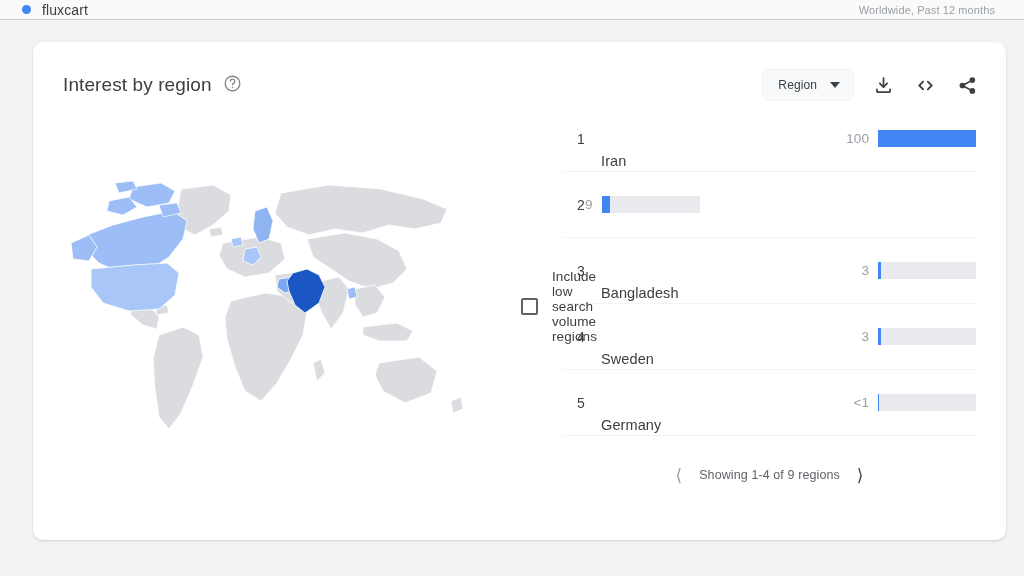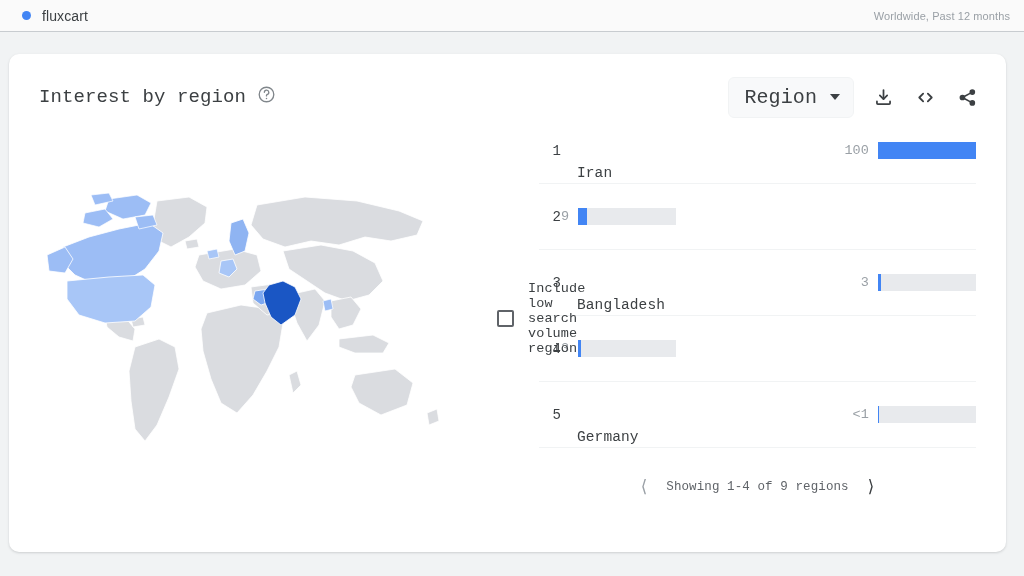--- a/index.html
+++ b/index.html
@@ -12,27 +12,27 @@
 
   body {
     font-family: "Liberation Sans", "DejaVu Sans", sans-serif;
     background: #f1f3f4;
     color: #202124;
     -webkit-font-smoothing: antialiased;
   }
 
   
   .topbar {
-    height: 32px;
+    height: 20px;
     background: #fafafa;
     border-bottom: 1px solid #c8ccd0;
     display: flex;
     align-items: center;
     justify-content: space-between;
-    padding: 0 14px 0 22px;
+    padding: 0 29px 0 22px;
   }
 
   .term-wrap {
     display: flex;
     align-items: center;
     gap: 11px;
   }
 
   .term-dot {
     width: 9px;
@@ -49,23 +49,22 @@
   }
 
   .scope-label {
     font-size: 11px;
     color: #9aa0a6;
     letter-spacing: .1px;
   }
 
   
   .stage {
-    padding: 22px 18px 0 9px;
+    padding: 22px 18px 0 33px;
     height: calc(576px - 36px);
-    font-family: Liberation Mono, monospace;
   }
 
   .card {
     background: #ffffff;
     border-radius: 10px;
     height: 498px;
     box-shadow: 0 1px 3px rgba(60,64,67,.13), 0 1px 2px rgba(60,64,67,.07);
     padding: 22px 26px 0 30px;
     display: flex;
     flex-direction: column;
@@ -106,21 +105,21 @@
     align-items: center;
     gap: 13px;
     background: #f8f9fa;
     border: 1px solid #f1f3f4;
     border-radius: 6px;
     padding: 8px 13px 8px 15px;
     cursor: pointer;
   }
 
   .region-select-label {
-    font-size: 20px;
+    font-size: 12px;
     color: #3c4043;
     letter-spacing: .1px;
   }
 
   .caret {
     width: 0; height: 0;
     border-left: 5px solid transparent;
     border-right: 5px solid transparent;
     border-top: 6px solid #3c4043;
   }
@@ -417,20 +416,21 @@
             <div class="region-row">
               <span class="rank">3</span>
               <span class="rname">Bangladesh</span>
               <span class="rvalue">3</span>
               <span class="bar-track">
                 <span class="bar-fill" style="width:3%"></span>
               </span>
             </div>
             <div class="region-row">
               <span class="rank">4</span>
+              <span class="rname">Sweden</span>
               <span class="rvalue">3</span>
               <span class="bar-track">
                 <span class="bar-fill" style="width:3%"></span>
               </span>
             </div>
             <div class="region-row">
               <span class="rank">5</span>
               <span class="rname">Germany</span>
               <span class="rvalue">&lt;1</span>
               <span class="bar-track">

